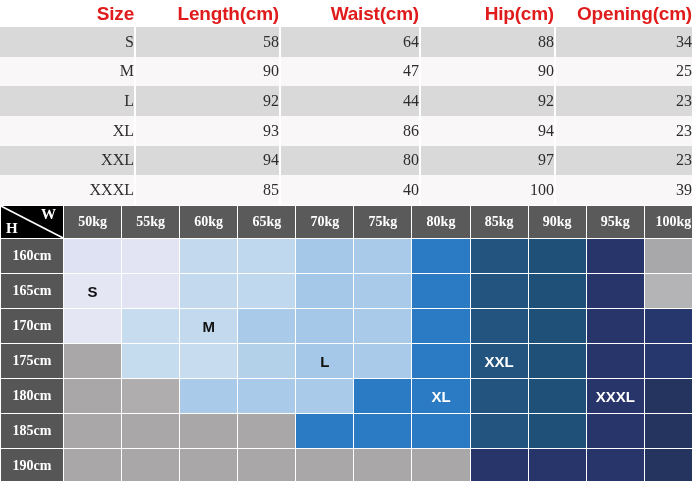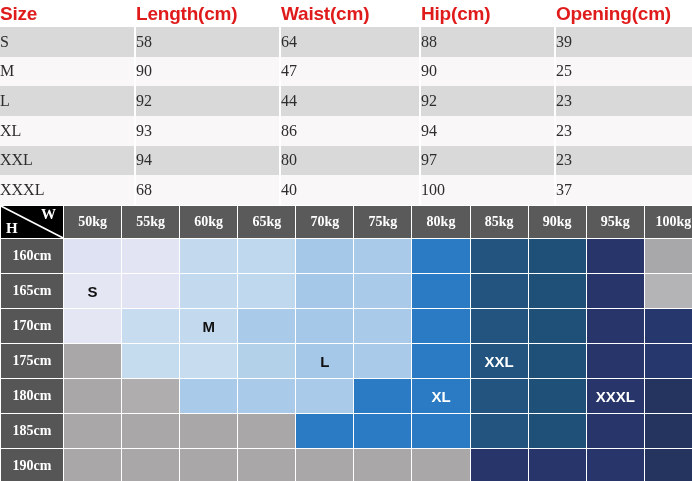--- a/index.html
+++ b/index.html
@@ -12,21 +12,21 @@
   }
   #root{position:relative;width:692px;height:481px;}
 
   
   .meas-table{
     position:absolute;left:0;top:0;width:692px;height:205px;
     border-collapse:collapse;table-layout:fixed;
     background:#ffffff;
   }
   .meas-table th,.meas-table td{
-    padding:0;margin:0;text-align:left;vertical-align:middle;
+    padding:0;margin:0;text-align:right;vertical-align:middle;
     border-left:2px solid #ffffff;border-right:2px solid #ffffff;
   }
   .meas-table th:first-child,.meas-table td:first-child{border-left:none;}
   .meas-table th:last-child,.meas-table td:last-child{border-right:none;}
   .meas-table thead th{
     height:27px;
     background:#ffffff;
     color:#e01b1b;
     font-size:19px;font-weight:bold;
     font-family:"Liberation Sans", sans-serif;
@@ -123,21 +123,21 @@
           <th>Hip(cm)</th>
           <th>Opening(cm)</th>
         </tr>
     </thead>
     <tbody id="meas-body">
         <tr class="odd">
           <td>S</td>
           <td>58</td>
           <td>64</td>
           <td>88</td>
-          <td>39</td>
+          <td>34</td>
         </tr>
         <tr class="even">
           <td>M</td>
           <td>90</td>
           <td>47</td>
           <td>90</td>
           <td>25</td>
         </tr>
         <tr class="odd">
           <td>L</td>
@@ -155,24 +155,24 @@
         </tr>
         <tr class="odd">
           <td>XXL</td>
           <td>94</td>
           <td>80</td>
           <td>97</td>
           <td>23</td>
         </tr>
         <tr class="even">
           <td>XXXL</td>
-          <td>68</td>
+          <td>85</td>
           <td>40</td>
           <td>100</td>
-          <td>37</td>
+          <td>39</td>
         </tr>
       </tbody>
   </table>
 
   <div class="grid-wrap">
     <table class="grid">
       <colgroup id="grid-colgroup">
           <col style="width: 62px;">
           <col style="width: 57.0909px;">
           <col style="width: 57.0909px;">

